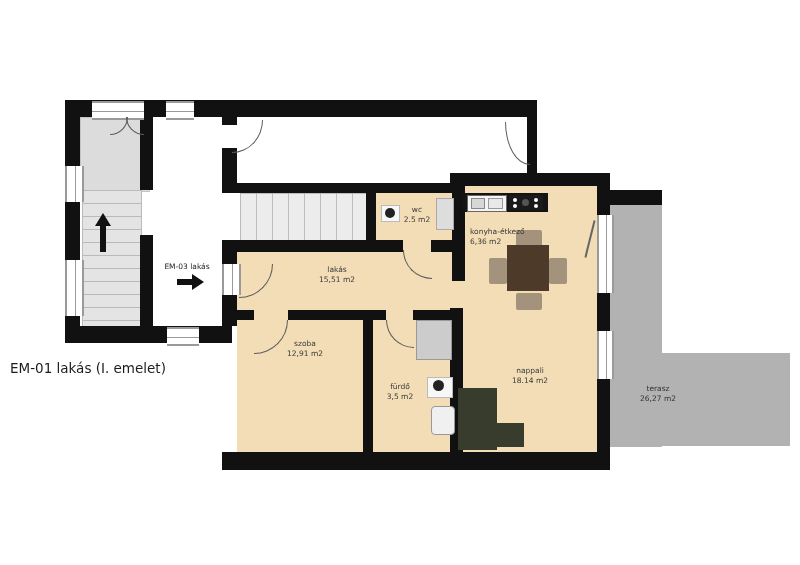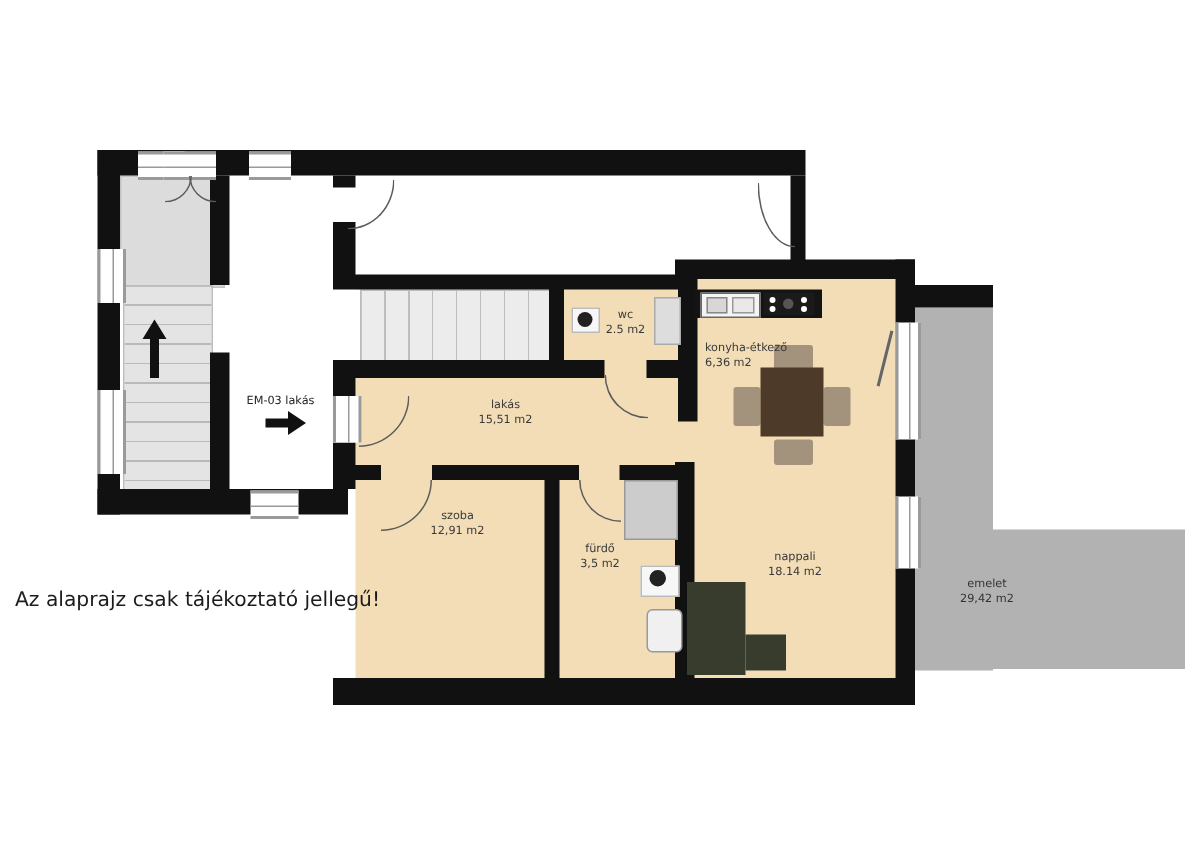--- a/index.html
+++ b/index.html
@@ -144,32 +144,32 @@
     <span class="ar">6,36 m2</span>
   </div>
   <div class="rlabel" style="left:307px;top:265px;width:60px;">
     <span class="nm">lakás</span>
     <span class="ar">15,51 m2</span>
   </div>
   <div class="rlabel" style="left:275px;top:339px;width:60px;">
     <span class="nm">szoba</span>
     <span class="ar">12,91 m2</span>
   </div>
-  <div class="rlabel" style="left:375px;top:361px;width:50px;">
+  <div class="rlabel" style="left:375px;top:382px;width:50px;">
     <span class="nm">fürdő</span>
     <span class="ar">3,5 m2</span>
   </div>
   <div class="rlabel" style="left:500px;top:366px;width:60px;">
     <span class="nm">nappali</span>
     <span class="ar">18.14 m2</span>
   </div>
   <div class="rlabel" style="left:623px;top:384px;width:70px;color:#333;">
-    <span class="nm">emelet</span>
-    <span class="ar">29,42 m2</span>
+    <span class="nm">terasz</span>
+    <span class="ar">26,27 m2</span>
   </div>
   <div class="rlabel" style="left:157px;top:262px;width:60px;font-size:7.5px;color:#222;">
     <span class="nm">EM-03 lakás</span>
   </div>
 
 
-  <div class="footer-text" style="left:10px;top:392px;">Az alaprajz csak tájékoztató jellegű!</div>
+  <div class="footer-text" style="left:10px;top:360px;">EM-01 lakás (I. emelet)</div>
 
 </div>
 
 </body></html>

